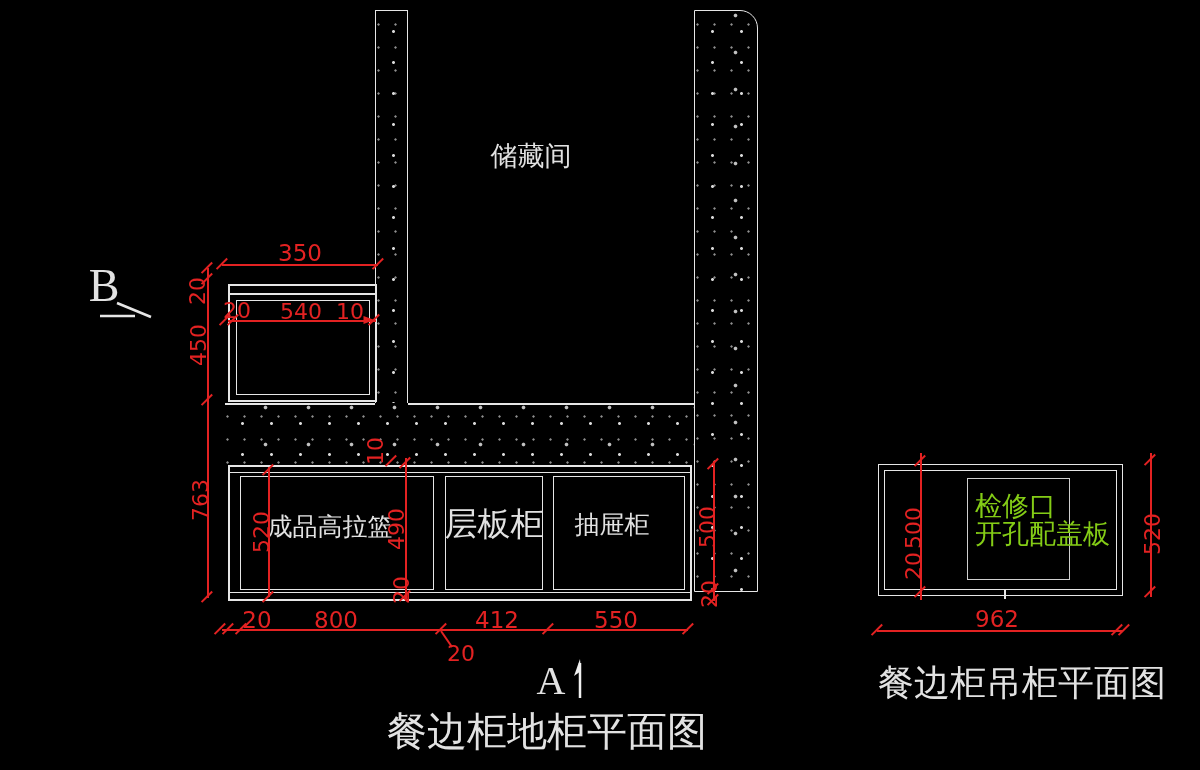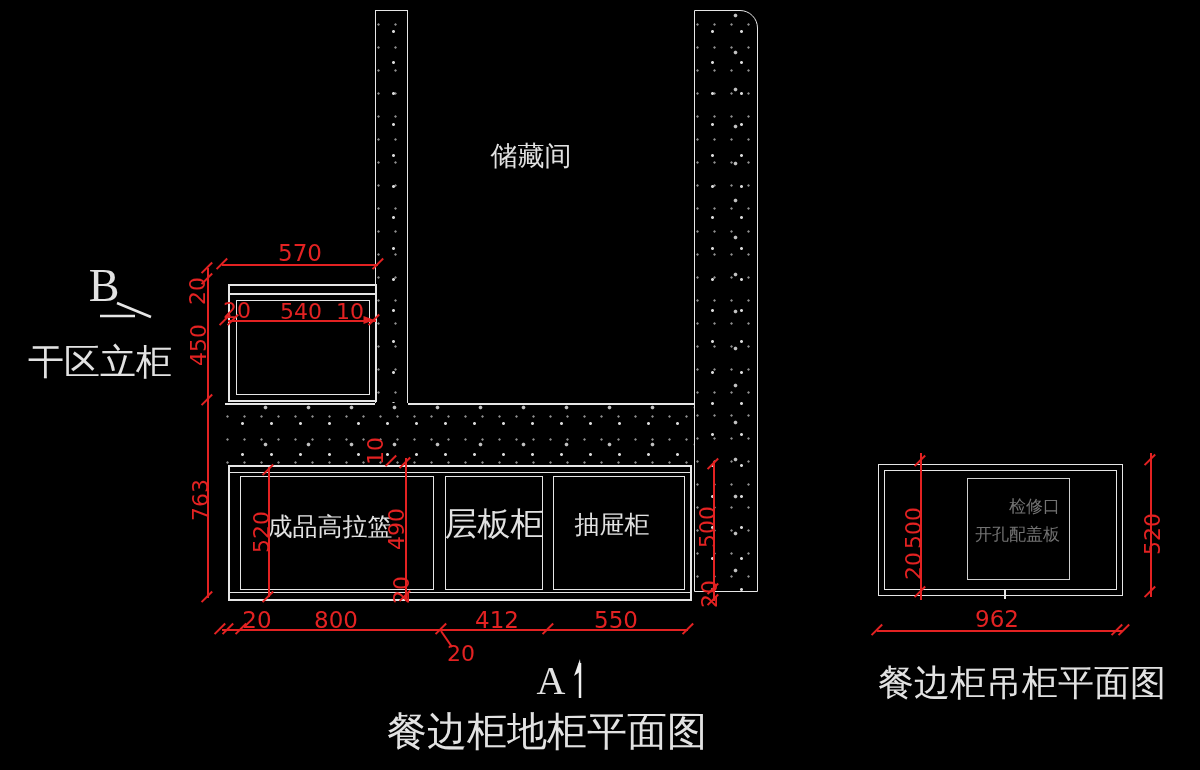--- a/index.html
+++ b/index.html
@@ -26,21 +26,21 @@
        border-top:4px solid transparent;border-bottom:4px solid transparent;
        transform:translate(-50%,-50%);}
   .rt{position:absolute;color:#e32222;font-size:22px;white-space:nowrap;
       transform:translate(-50%,-50%);}
   .rt.v{transform:translate(-50%,-50%) rotate(-90deg);}
   .rt.big{font-size:23px;}
   
   .lbl{position:absolute;color:#e2e2e2;white-space:nowrap;transform:translate(-50%,-50%);}
   .roman{font-family:"Liberation Serif","DejaVu Serif",serif;}
   .ovl{position:absolute;left:0;top:0;pointer-events:none;}
-  .access-text{position:absolute;color:#737373;font-size:17px;line-height:28px;white-space:nowrap;text-align:right;}
+  .access-text{position:absolute;color:#84cc16;font-size:27px;line-height:28px;white-space:nowrap;}
 </style>
 </head>
 <body>
 
 <div id="canvas">
 
   <div class="hatch" style="left:375px;top:10px;width:33px;height:393px;border:1.5px solid #e6e6e6;border-bottom:none;"></div>
   <div class="hatch" style="left:694px;top:10px;width:64px;height:582px;border:1.5px solid #e6e6e6;border-top-right-radius:18px;"></div>
   <div class="hatch" style="left:225px;top:403px;width:469px;height:62px;"></div>
   <div class="wl" style="left:225px;top:403px;width:150px;height:1.5px;"></div>
@@ -107,21 +107,21 @@
   <i class="tk" style="left:548px;top:629px;"></i>
   <i class="tk" style="left:688px;top:629px;"></i>
   <i class="tk" style="left:920px;top:461px;"></i>
   <i class="tk" style="left:920px;top:592px;"></i>
   <i class="tk" style="left:1150px;top:460px;"></i>
   <i class="tk" style="left:1150px;top:592px;"></i>
   <i class="tk" style="left:877px;top:630px;"></i>
   <i class="tk" style="left:1117px;top:630px;"></i>
   <i class="tk" style="left:1124px;top:630px;"></i>
 
-  <div class="rt big" style="left:300px;top:253px;">570</div>
+  <div class="rt big" style="left:300px;top:253px;">350</div>
   <div class="rt" style="left:237px;top:310px;">20</div>
   <div class="rt" style="left:301px;top:311px;">540</div>
   <div class="rt" style="left:350px;top:311px;">10</div>
   <div class="rt v" style="left:197px;top:291px;">20</div>
   <div class="rt v" style="left:198px;top:345px;">450</div>
   <div class="rt v" style="left:200px;top:500px;">763</div>
   <div class="rt v" style="left:261px;top:532px;">520</div>
   <div class="rt v" style="left:396px;top:529px;">490</div>
   <div class="rt v" style="left:375px;top:451px;">10</div>
   <div class="rt v" style="left:401px;top:590px;">20</div>
@@ -132,21 +132,20 @@
   <div class="rt big" style="left:497px;top:620px;">412</div>
   <div class="rt big" style="left:616px;top:620px;">550</div>
   <div class="rt" style="left:461px;top:653px;">20</div>
   <div class="rt v" style="left:913px;top:528px;">500</div>
   <div class="rt v" style="left:913px;top:566px;">20</div>
   <div class="rt v" style="left:1152px;top:534px;">520</div>
   <div class="rt big" style="left:997px;top:619px;">962</div>
 
   <div class="lbl roman" style="left:104px;top:285px;font-size:46px;">B</div>
   <div class="lbl roman" style="left:551px;top:680px;font-size:40px;">A</div>
-  <div class="lbl" style="left:100px;top:362px;font-size:36px;">干区立柜</div>
   <div class="lbl" style="left:547px;top:731px;font-size:40px;">餐边柜地柜平面图</div>
   <div class="lbl" style="left:1022px;top:683px;font-size:36px;">餐边柜吊柜平面图</div>
 
   <svg class="ovl" width="1200" height="770">
     <path d="M100,316 L135,316 M151,317 L117,303" stroke="#e6e6e6" stroke-width="2.5" fill="none"></path>
     <path d="M580,698 L580,663" stroke="#f0f0f0" stroke-width="2.5" fill="none"></path>
     <polygon points="580,659 574,676 581,671" fill="#f0f0f0"></polygon>
     <path d="M441,631 L452,647" stroke="#e32222" stroke-width="2" fill="none"></path>
   </svg>
 

